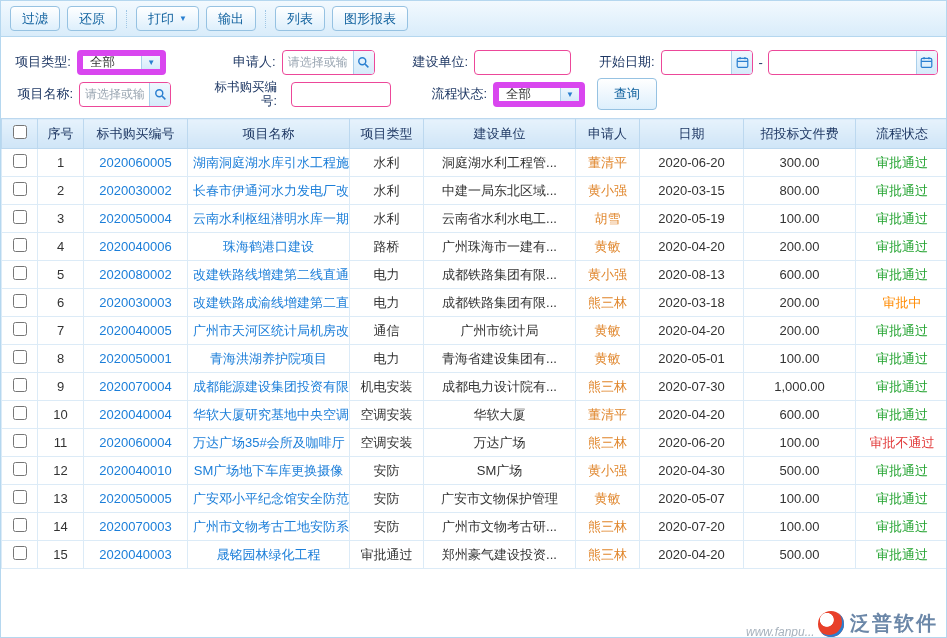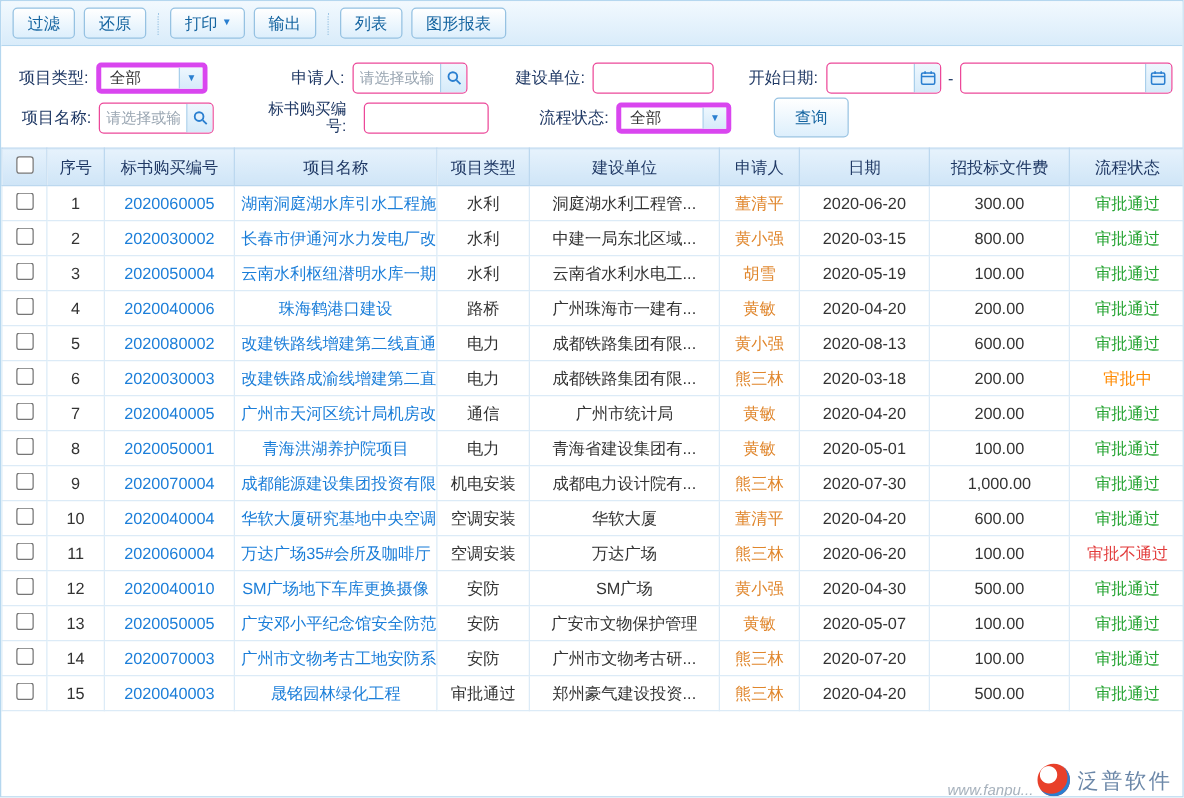--- a/index.html
+++ b/index.html
@@ -6,47 +6,47 @@
   html,body { background:#eef3f8; }
   body { font-family: "Liberation Sans", "DejaVu Sans", sans-serif; font-size: 13px; color:#333; }
   .app { width: 947px; height: 638px; background:#fff; position:relative; overflow:hidden;
          border:1px solid #b5d7ef; margin:0 auto; }
 
   
   .toolbar { height:36px; display:flex; align-items:center; gap:7px; padding:0 9px;
              background:linear-gradient(#f2f9fe,#d9ecfa); border-bottom:1px solid #b5d7ef; }
   .tb-btn { display:inline-flex; align-items:center; gap:5px; padding:4px 11px; height:25px;
             background:linear-gradient(#ffffff,#ddeffc); border:1px solid #96c2e2; border-radius:4px;
-            color:#1464a0; font-size:13px; cursor:pointer; font-family:Liberation Mono, monospace; white-space:nowrap; }
+            color:#1464a0; font-size:13px; cursor:pointer; font-family:Liberation Sans, sans-serif; white-space:nowrap; }
   .tb-btn .caret { font-size:8px; color:#2a7fd0; }
   .tb-sep { width:0; height:18px; border-left:1px dotted #9fc6e5; margin:0 2px; }
 
   
   .filter-panel { padding:9px 8px 8px 8px; background:#fff; }
   .filter-row { display:flex; align-items:center; height:32px; }
   .f-label { color:#1f3864; text-align:right; margin-right:6px; white-space:nowrap; }
   .f-label.wrap { white-space:normal; width:72px; line-height:1.15; font-size:12.5px; }
   .w64{width:64px;} .w78{width:78px;} .w74{width:74px;} .w68{width:68px;}
   .ml34{margin-left:34px;} .ml22{margin-left:22px;} .ml18{margin-left:18px;} .ml8{margin-left:8px;}
   .field { display:inline-flex; align-items:center; border:1px solid #ec4899; border-radius:4px;
            background:#fff; height:25px; overflow:hidden; }
   .field input { border:none; outline:none; padding:0 5px; font-size:12px; width:100%;
                  font-family:inherit; color:#333; background:transparent; }
   .field input::placeholder { color:#9aa6b2; }
   .icon-box { width:21px; height:100%; flex:0 0 21px; display:flex; align-items:center; justify-content:center;
               border-left:1px solid #a9cfeb; background:linear-gradient(#eef7fe,#d6ebfa); cursor:pointer; }
   .fw92{width:92px;} .fw96{width:96px;} .fw100{width:100px;} .fw172{width:176px;}
   .select { display:inline-flex; align-items:center; justify-content:space-between; width:92px; height:25px;
-            border:4px solid #d946ef; border-radius:4px; background:#fff; cursor:pointer; overflow:hidden; }
+            border:6px solid #d946ef; border-radius:4px; background:#fff; cursor:pointer; overflow:hidden; }
   .sel-val { padding-left:7px; color:#333; font-size:12.5px; }
   .sel-arrow { width:19px; height:100%; display:flex; align-items:center; justify-content:center;
                font-size:8px; color:#2a7fd0; border-left:1px solid #a9cfeb;
                background:linear-gradient(#eef7fe,#d6ebfa); }
   .dash { margin:0 5px; color:#1f3864; }
-  .query-btn { margin-left:34px; padding:15px 16px; }
+  .query-btn { margin-left:12px; padding:15px 16px; }
 
   
   .page-title { text-align:center; color:#24364f; font-size:18px; font-weight:bold;
                 margin:8px 0 9px 0; letter-spacing:1px; }
 
   
   table { width:100%; border-collapse:collapse; table-layout:fixed; font-size:13px; }
   thead th { background:linear-gradient(#e6f2fc,#cfe5f7); color:#1f3864; font-weight:normal;
              height:30px; border:1px solid #bcd8ef; white-space:nowrap; overflow:hidden; }
   tbody td { border:1px solid #dcebf7; height:28px; padding:2px 5px; white-space:nowrap;
@@ -62,21 +62,21 @@
   .status.approved { color:var(--status-approved,#23a330); }
   .status.pending  { color:var(--status-pending,#ff8a00); }
   .status.rejected { color:var(--status-rejected,#e23b3b); }
 
   
   .watermark { position:absolute; right:8px; bottom:0; display:flex; align-items:center; gap:6px;
                pointer-events:none; }
   .wm-logo { width:26px; height:26px; border-radius:50%;
              background: radial-gradient(circle at 34% 34%, #ffffff 0 27%, #e8402a 30% 100%);
              box-shadow: inset -2px -2px 0 #2a7fd0; flex:0 0 26px; }
-  .wm-brand { color:#6b87a8; font-size:17px; font-weight:normal; letter-spacing:2px; }
+  .wm-brand { color:#6b87a8; font-size:20px; font-weight:bold; letter-spacing:2px; }
   .wm-url { position:absolute; left:-72px; bottom:-2px; color:#a7b2bd; font-size:12px; font-style:italic; }
 </style>
 </head>
 <body>
 
 <div class="app">
 
   <div class="toolbar">
       <button class="tb-btn">过滤</button>
       <button class="tb-btn">还原</button>

